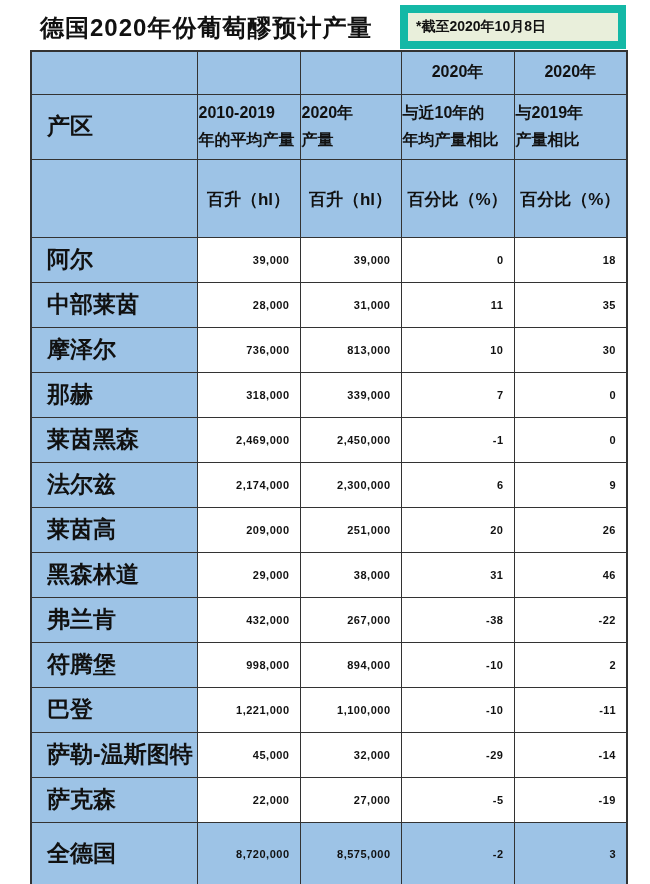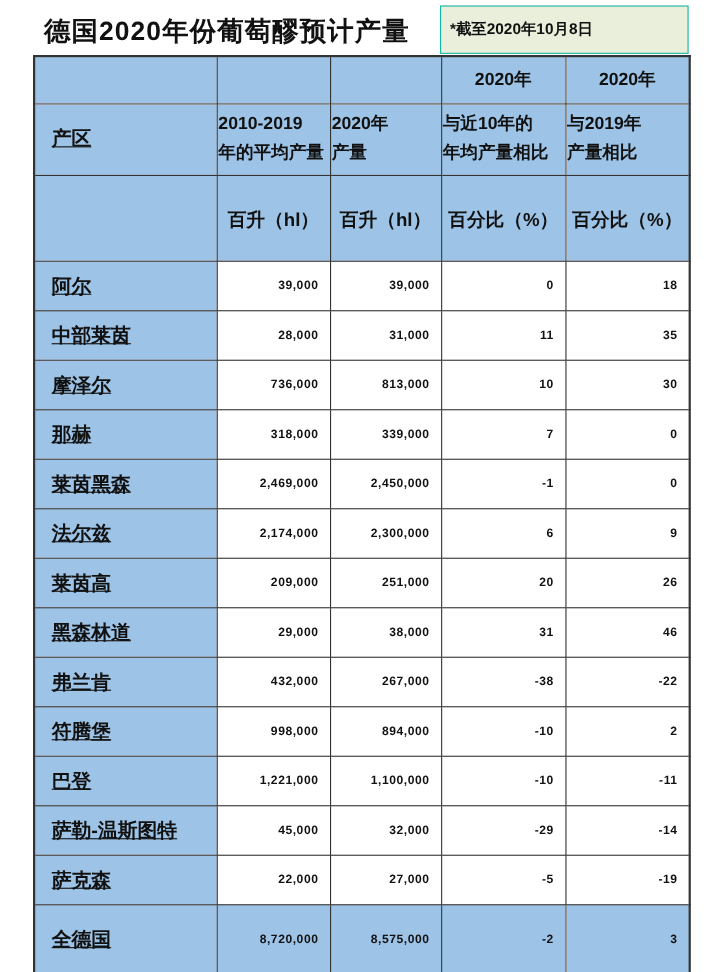--- a/index.html
+++ b/index.html
@@ -7,42 +7,42 @@
     width:650px;height:884px;background:#ffffff;position:relative;
     font-family:"Liberation Sans","DejaVu Sans",sans-serif;color:#111111;
     overflow:hidden;
   }
   .title{
     position:absolute;left:40px;top:12px;font-size:24px;font-weight:bold;
     letter-spacing:1px;white-space:nowrap;
   }
   .note-box{
     position:absolute;left:400px;top:5px;width:226px;height:44px;
-    box-sizing:border-box;background:#e9efdb;border:1px solid #14b8a6;
+    box-sizing:border-box;background:#e9efdb;border:8px solid #14b8a6;
     display:flex;align-items:center;padding-left:8px;
     font-size:14px;font-weight:bold;
   }
   table.main{
     position:absolute;left:30px;top:50px;width:596px;
     border-collapse:collapse;table-layout:fixed;
     border:2px solid #333333;
   }
   td{
     border:1.5px solid #333333;font-weight:bold;box-sizing:border-box;
     vertical-align:middle;overflow:hidden;
   }
   .blue{background:#9dc3e6;}
   .white{background:#ffffff;}
   .h1{height:43px;text-align:center;font-size:16px;}
   .h2{height:65px;text-align:left;font-size:16px;line-height:1.65;}
   .h2.region{text-align:left;}
   .units{height:78px;text-align:center;font-size:17px;padding-top:4px;}
   tbody tr{height:45px;}
   tr.total{height:64px;}
-  .region{text-align:left;padding-left:15px;font-size:18px;text-decoration:underline;}
+  .region{text-align:left;padding-left:15px;font-size:23px;}
   .num{text-align:right;padding-right:10px;font-size:11px;letter-spacing:0.5px;}
   tr.total td{background:#9dc3e6;}
 </style>
 </head>
 <body>
 
 <div class="title">德国2020年份葡萄醪预计产量</div>
 
 <div class="note-box">
   <span>*截至2020年10月8日</span>

